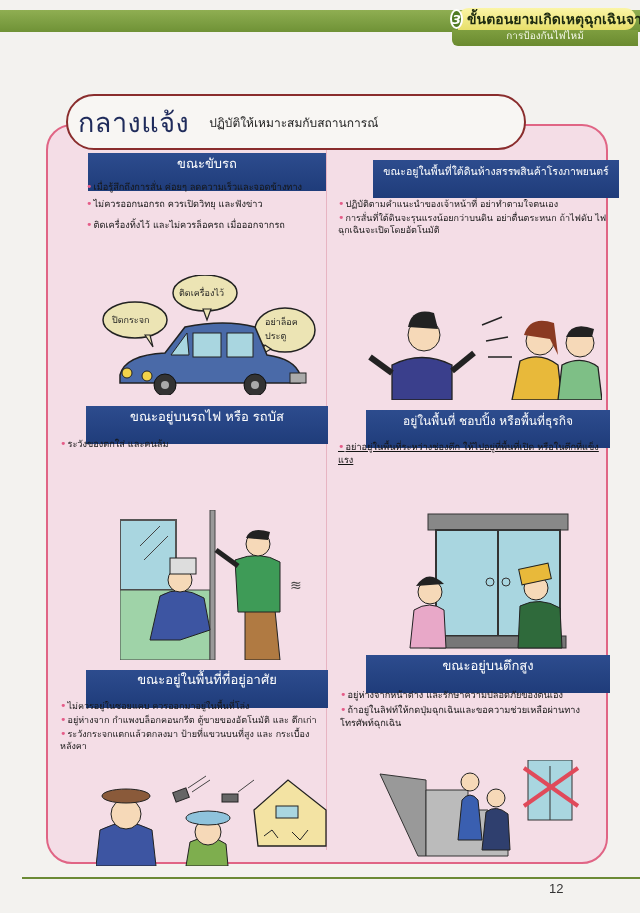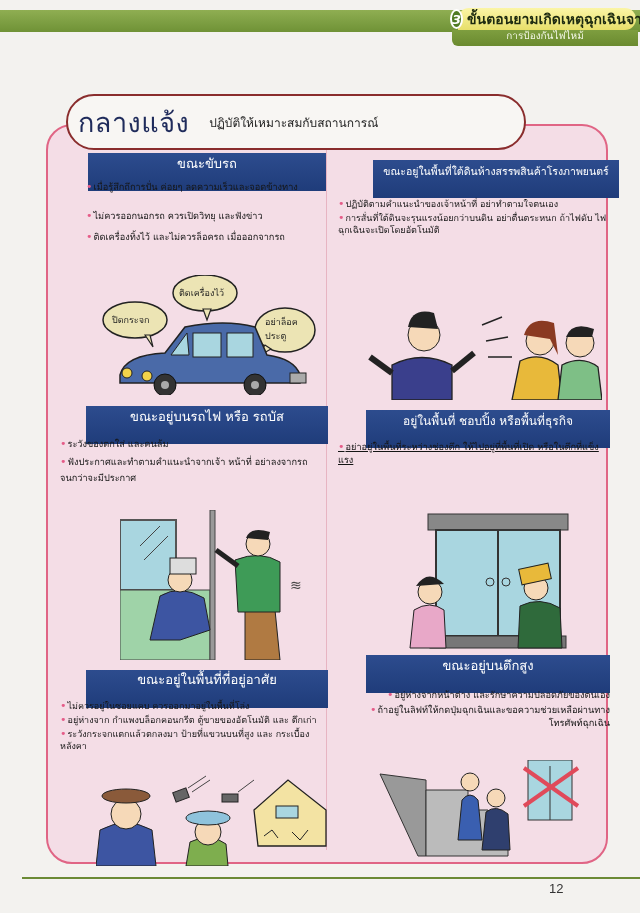--- a/index.html
+++ b/index.html
@@ -88,22 +88,22 @@
 <div class="title-pill">
   <span class="title-main">กลางแจ้ง</span>
   <span class="title-sub">ปฏิบัติให้เหมาะสมกับสถานการณ์</span>
 </div>
 
 <div class="panel"></div>
 <div class="divider" style="top:150px;height:700px;"></div>
 
 <div class="sec-head" style="left:88px;top:153px;width:238px;">ขณะขับรถ</div>
 <ul class="bullets" style="left:86px;top:180px;width:236px;">
-  <li><span class="dot">•</span><span>เมื่อรู้สึกถึการปั่น ค่อยๆ ลดความเร็วและจอดข้างทาง</span></li>
-  <li style="margin-top:16px;"><span class="dot">•</span><span>ไม่ควรออกนอกรถ ควรเปิดวิทยุ และฟังข่าว</span></li>
+  <li><span class="dot">•</span><span>เมื่อรู้สึกถึงการสั่น ค่อยๆ ลดความเร็วและจอดข้างทาง</span></li>
+  <li style="margin-top:4px;"><span class="dot">•</span><span>ไม่ควรออกนอกรถ ควรเปิดวิทยุ และฟังข่าว</span></li>
   <li style="margin-top:8px;"><span class="dot">•</span><span>ติดเครื่องทิ้งไว้ และไม่ควรล็อครถ เมื่อออกจากรถ</span></li>
 </ul>
 <svg class="illus" style="left:95px;top:275px;" width="230" height="120" viewBox="0 0 230 120">
   <ellipse cx="40" cy="45" rx="32" ry="18" fill="#ece4b4" stroke="#222" stroke-width="1.5"></ellipse>
   <path d="M50 60 L58 72 L55 60 Z" fill="#ece4b4" stroke="#222" stroke-width="1.2"></path>
   <text class="bubble-text" x="17" y="48">ปิดกระจก</text>
   <ellipse cx="110" cy="18" rx="32" ry="18" fill="#ece4b4" stroke="#222" stroke-width="1.5"></ellipse>
   <path d="M108 34 L112 45 L116 34 Z" fill="#ece4b4" stroke="#222" stroke-width="1.2"></path>
   <text class="bubble-text" x="84" y="21">ติดเครื่องไว้</text>
   <ellipse cx="190" cy="55" rx="30" ry="22" fill="#ece4b4" stroke="#222" stroke-width="1.5"></ellipse>
@@ -141,21 +141,20 @@
   <circle cx="178" cy="46" r="14" fill="#f6d9b8" stroke="#222"></circle>
   <path d="M162 40 Q168 20 192 28 L196 60 L188 44 Z" fill="#8a3a22"></path>
   <path d="M196 105 L200 70 Q220 60 236 72 L240 105 Z" fill="#7ebf86" stroke="#222" stroke-width="1.3"></path>
   <circle cx="218" cy="48" r="14" fill="#f6d9b8" stroke="#222"></circle>
   <path d="M204 42 Q210 26 232 34 L230 42 Z" fill="#222"></path>
 </svg>
 
 <div class="sec-head" style="left:86px;top:406px;width:242px;">ขณะอยู่บนรถไฟ หรือ รถบัส</div>
 <ul class="bullets" style="left:60px;top:436px;width:262px;line-height:16px;">
   <li><span class="dot">•</span><span>ระวังของตกใส่ และคนล้ม</span></li>
-  <li><span class="dot">•</span><span>ฟังประกาศและทำตามคำแนะนำจากเจ้า หน้าที่ อย่าลงจากรถจนกว่าจะมีประกาศ</span></li>
 </ul>
 <svg class="illus" style="left:120px;top:510px;" width="200" height="150" viewBox="0 0 200 150">
   <rect x="0" y="10" width="56" height="70" fill="#a9d6e0" stroke="#555" stroke-width="2"></rect>
   <line x1="20" y1="36" x2="40" y2="16" stroke="#444"></line>
     <line x1="24" y1="50" x2="48" y2="26" stroke="#444"></line>
   <rect x="0" y="80" width="90" height="70" fill="#9fd3a8" stroke="#444"></rect>
   <rect x="90" y="0" width="5" height="150" fill="#999" stroke="#444"></rect>
   <path d="M30 130 L40 86 Q60 74 84 88 L90 120 L60 130 Z" fill="#3d55a2" stroke="#222"></path>
   <circle cx="60" cy="70" r="12" fill="#f6d9b8" stroke="#222"></circle>
   <rect x="50" y="48" width="26" height="16" fill="#ddd" stroke="#222"></rect>
@@ -204,21 +203,21 @@
   <path d="M90 96 L94 72 Q114 62 130 74 L132 96 Z" fill="#7eae4e" stroke="#222"></path>
   <circle cx="112" cy="62" r="13" fill="#f6d9b8" stroke="#222"></circle>
   <ellipse cx="112" cy="48" rx="22" ry="7" fill="#8fc3dc" stroke="#222"></ellipse>
   <path d="M158 40 L192 10 L230 40 L230 76 L162 76 Z" fill="#f3e3a3" stroke="#222" stroke-width="1.3"></path>
   <rect x="180" y="36" width="22" height="12" fill="#a9d6e0" stroke="#222"></rect>
   <path d="M168 66 L176 60 L182 68" fill="none" stroke="#222"></path>
     <path d="M196 62 L204 70 L212 60" fill="none" stroke="#222"></path>
 </svg>
 
 <div class="sec-head" style="left:366px;top:655px;width:244px;">ขณะอยู่บนตึกสูง</div>
-<ul class="bullets" style="left:340px;top:688px;width:270px;text-align:right;">
+<ul class="bullets" style="left:340px;top:688px;width:270px;">
   <li><span class="dot">•</span><span>อยู่ห่างจากหน้าต่าง และรักษาความปลอดภัยของตนเอง</span></li>
   <li><span class="dot">•</span><span>ถ้าอยู่ในลิฟท์ให้กดปุ่มฉุกเฉินและขอความช่วยเหลือผ่านทางโทรศัพท์ฉุกเฉิน</span></li>
 </ul>
 <svg class="illus" style="left:378px;top:760px;" width="225" height="100" viewBox="0 0 225 100">
   <path d="M2 14 L40 96 L48 96 L48 20 Z" fill="#999" stroke="#333"></path>
   <path d="M48 96 L130 96 L130 70 L110 70 L110 50 L90 50 L90 30 L48 30 Z" fill="#bbb" stroke="#333"></path>
   <path d="M80 80 L84 40 Q92 30 100 40 L104 80 Z" fill="#3a5fb0" stroke="#222"></path>
   <circle cx="92" cy="22" r="9" fill="#f6d9b8" stroke="#222"></circle>
   <path d="M104 90 L108 52 Q118 44 130 54 L132 90 Z" fill="#2f3f6e" stroke="#222"></path>
   <circle cx="118" cy="38" r="9" fill="#f6d9b8" stroke="#222"></circle>

